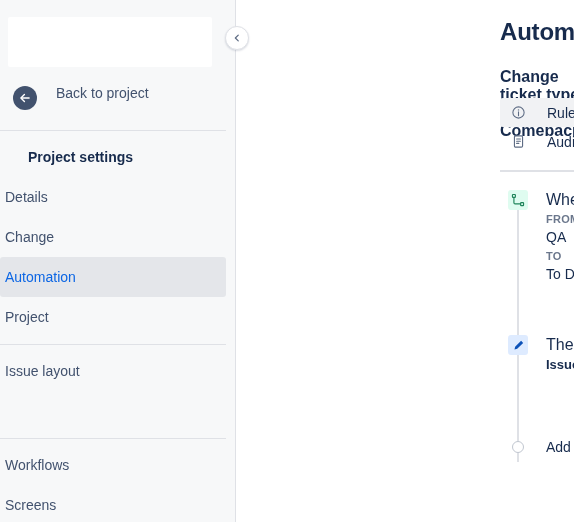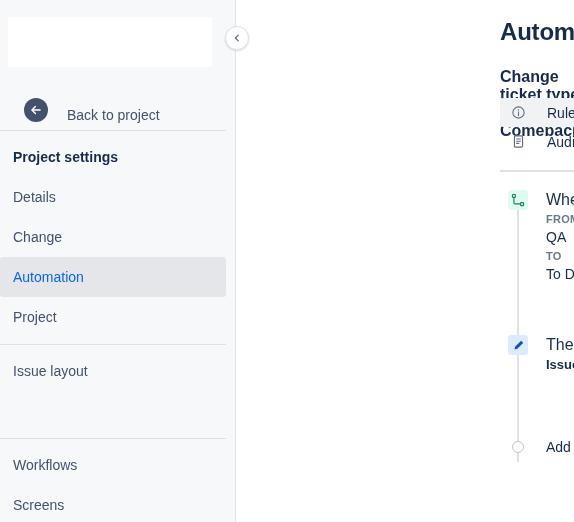--- a/index.html
+++ b/index.html
@@ -38,22 +38,22 @@
     background: #ffffff;
     border-radius: 2px;
   }
   .back-row {
     position: absolute;
     left: 0;
     top: 86px;
     width: 226px;
     height: 36px;
     display: flex;
-    align-items: flex-end;
-    padding-left: 24px;
+    align-items: flex-start;
+    padding-left: 13px;
     cursor: pointer;
   }
   .back-circle {
     width: 24px; height: 24px;
     border-radius: 50%;
     background: #42526E;
     display: flex;
     align-items: center;
     justify-content: center;
     flex: 0 0 24px;
@@ -71,30 +71,30 @@
     left: 0;
     width: 226px;
     height: 1px;
     background: #DFE1E6;
   }
   .nav-section { position: absolute; left: 0; width: 226px; }
   .nav-heading {
     height: 40px;
     display: flex;
     align-items: center;
-    padding-left: 13px;
+    padding-left: 28px;
     font-size: 14px;
     font-weight: bold;
     color: #172B4D;
   }
   .nav-item {
     height: 40px;
     display: flex;
     align-items: center;
-    padding-left: 13px;
+    padding-left: 5px;
     font-size: 14px;
     color: #42526E;
     cursor: pointer;
     border-radius: 3px;
   }
   .nav-item.selected {
     background: #E4E6EA;
     color: #0c66e4;
   }
 

